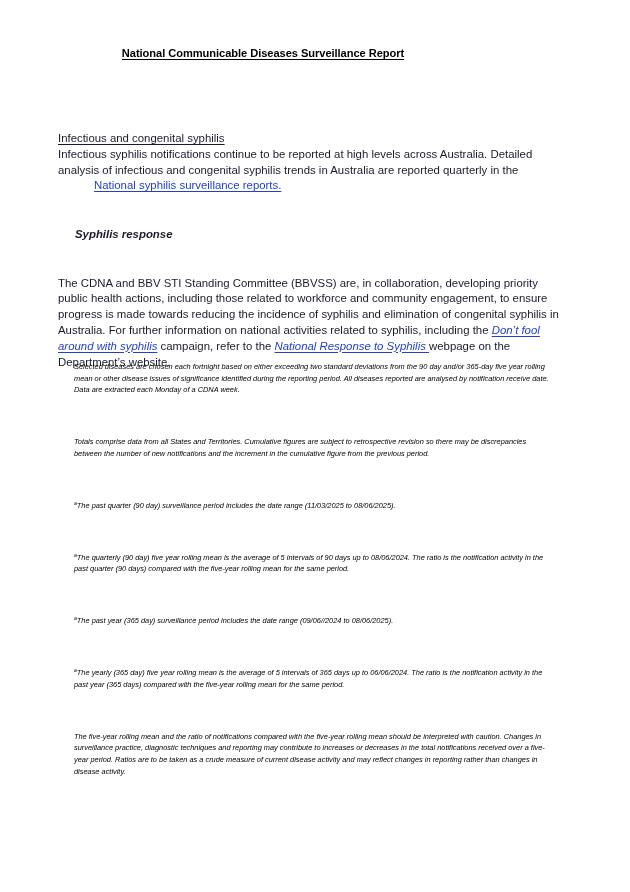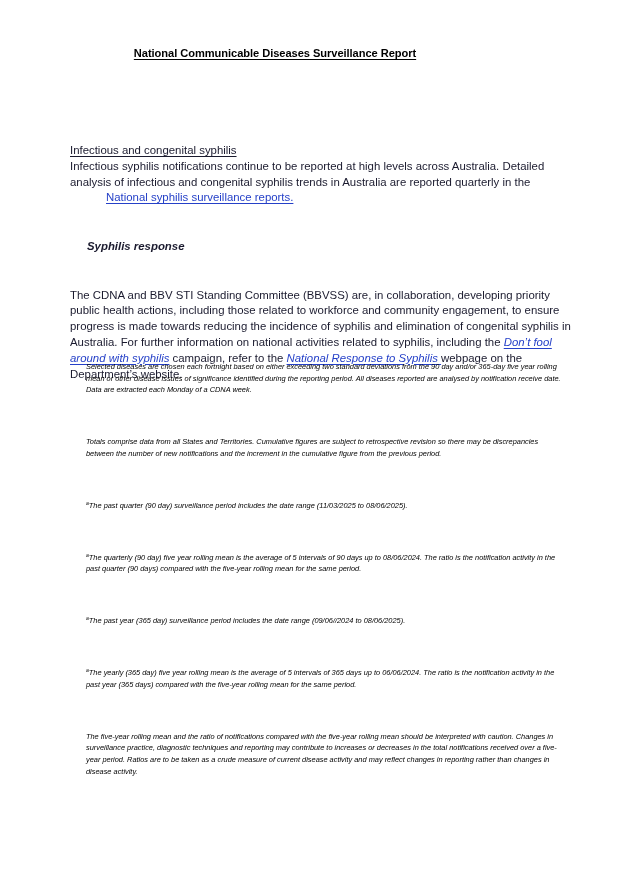--- a/index.html
+++ b/index.html
@@ -10,21 +10,21 @@
   body {
     width: 630px;
     height: 892px;
     position: relative;
     font-family: "Liberation Sans", sans-serif;
     color: #1a1a2e;
     overflow: hidden;
   }
   .page {
     position: absolute;
-    left: 12px; top: 0;
+    left: 0; top: 0;
     width: 526px;
     height: 892px;
     background: #ffffff;
     box-sizing: border-box;
     padding: 0;
   }
   
   .title-block {
     margin-top: 42px;
     text-align: center;
@@ -45,21 +45,21 @@
     position: absolute;
     left: 58px;
     top: 127px;
     width: 505px;
   }
   .sec-heading {
     font-size: 11.4px;
     font-weight: normal;
     line-height: 15.8px;
     color: #1a1a2e;
-    margin: 16px 0 0 0;
+    margin: 4px 0 0 0;
   }
   .sec-heading > span {
     text-decoration: underline;
     text-underline-offset: 2px;
   }
   .body-para {
     font-size: 11.4px;
     line-height: 15.8px;
     color: #1a1a2e;
     margin: 0;

